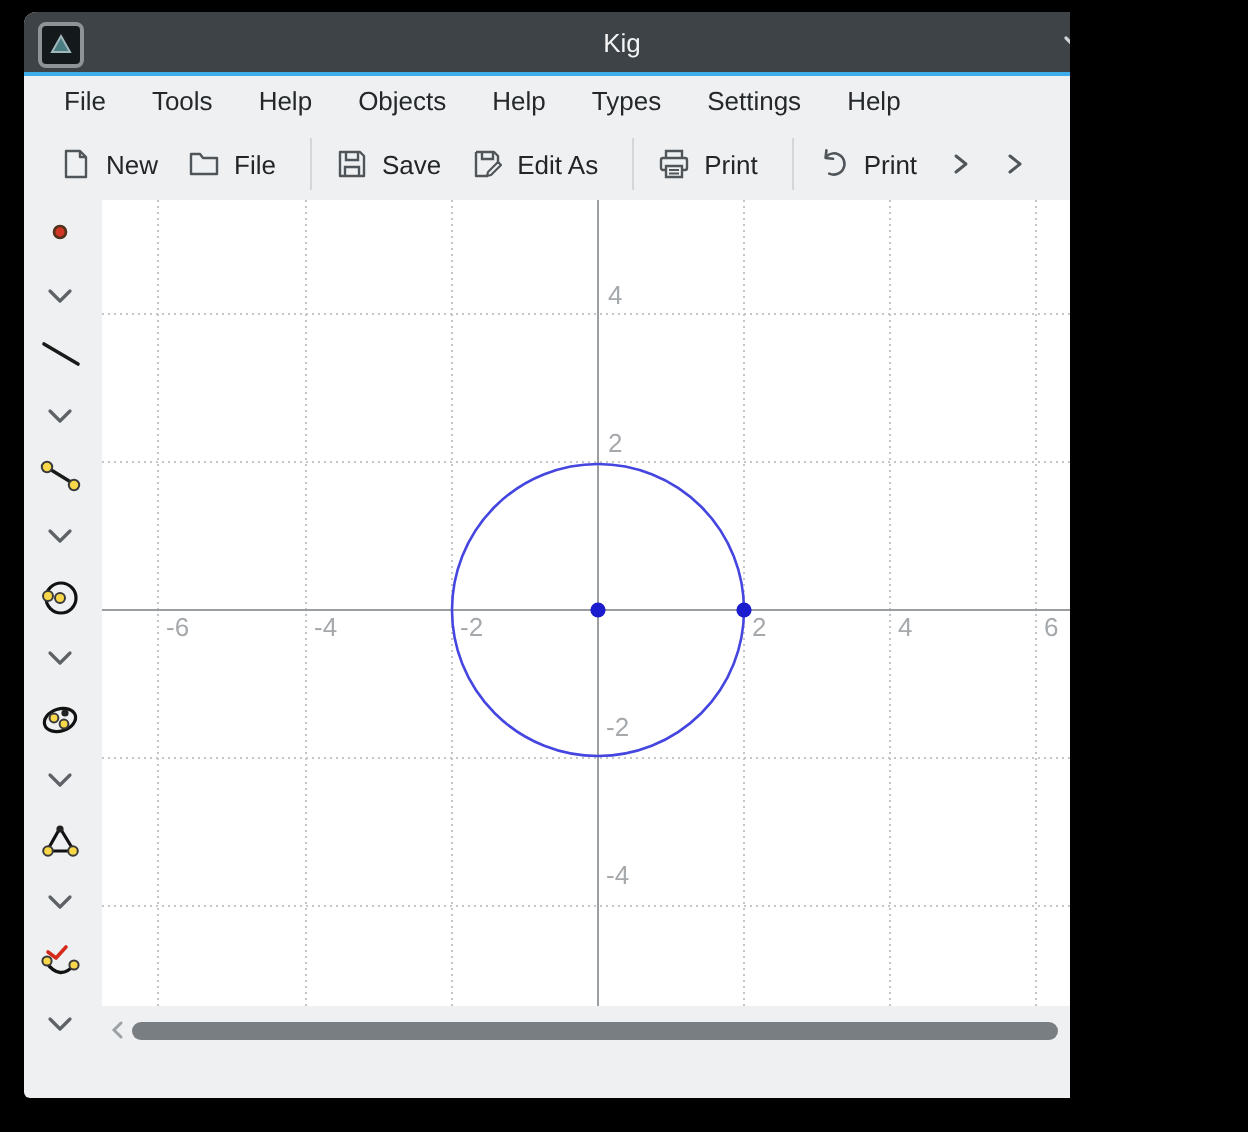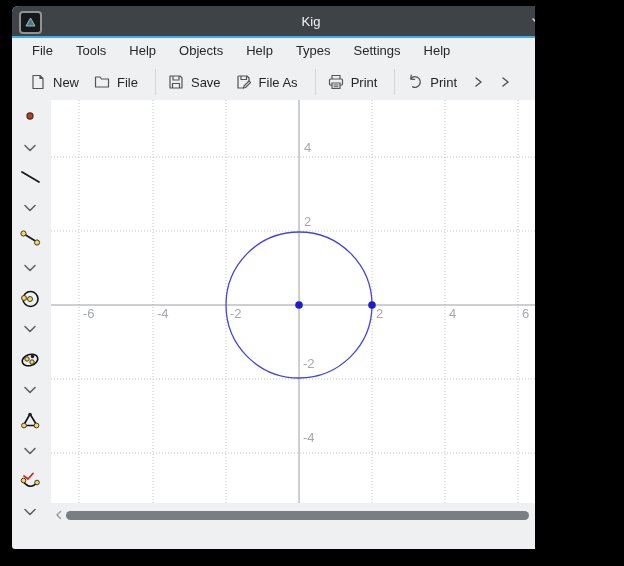--- a/index.html
+++ b/index.html
@@ -110,21 +110,21 @@
       <span>Save</span>
     </div>
     <div class="tool-btn">
       <span>
         <svg width="16" height="16" viewBox="0 0 16 16">
               <path d="M2 2 H11 L13 4 V8 M8 14 H2 V2" fill="none" stroke="#50555a" stroke-width="1.2" stroke-linejoin="round"></path>
               <path d="M5 2 V5.5 H10.5 V2" fill="none" stroke="#50555a" stroke-width="1.2"></path>
               <path d="M9.5 13.5 L14.5 8.5 L13 7 L8 12 L7.5 14 Z" fill="none" stroke="#50555a" stroke-width="1.1" stroke-linejoin="round"></path>
             </svg>
       </span>
-      <span>File As</span>
+      <span>Edit As</span>
     </div>
     <div class="tool-sep"></div>
     <div class="tool-btn">
       <span>
         <svg width="16" height="16" viewBox="0 0 16 16">
               <path d="M4 5 V1.5 H12 V5" fill="none" stroke="#50555a" stroke-width="1.2"></path>
               <rect x="1.5" y="5" width="13" height="6" rx="1" fill="none" stroke="#50555a" stroke-width="1.2"></rect>
               <path d="M4 9 H12 V14.5 H4 Z" fill="#eff0f1" stroke="#50555a" stroke-width="1.2"></path>
               <path d="M5.5 11 H10.5 M5.5 12.8 H10.5" stroke="#50555a" stroke-width="1"></path>
             </svg>

